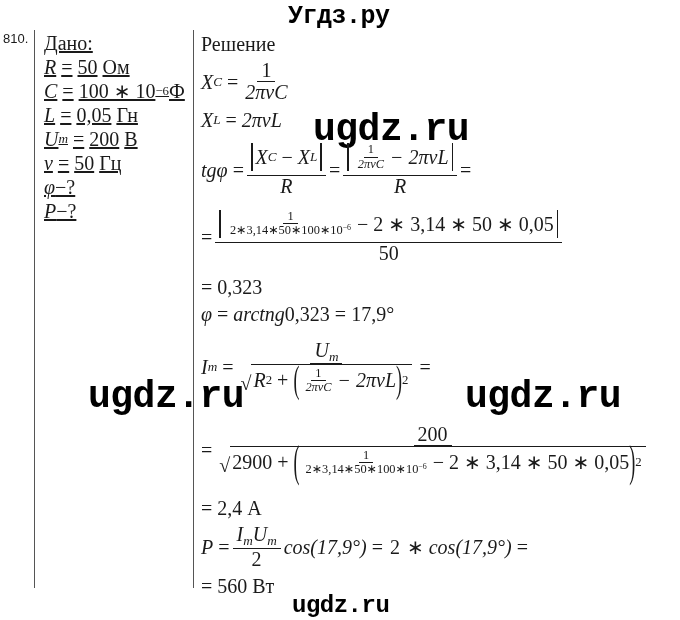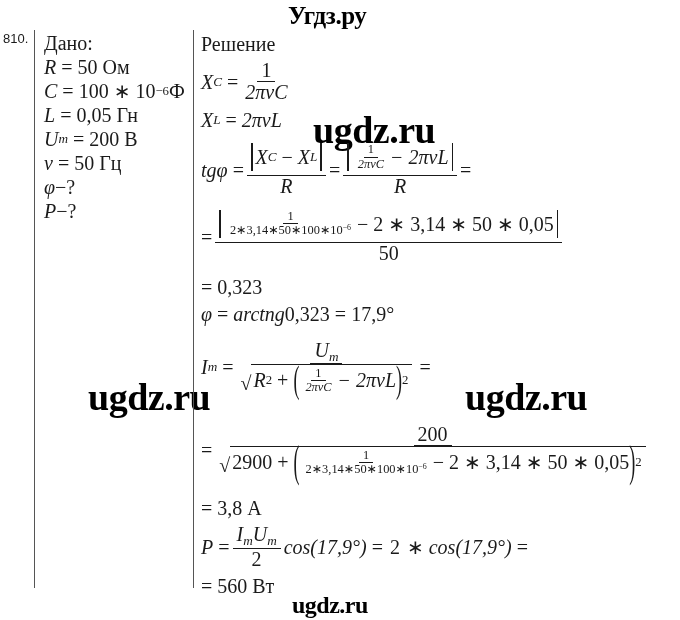--- a/index.html
+++ b/index.html
@@ -12,21 +12,21 @@
     height: 620px;
     position: relative;
     font-family: "Liberation Serif", serif;
     color: #1a1a1a;
     overflow: hidden;
   }
 
   
   .wm {
     position: absolute;
-    font-family: Liberation Serif, serif;
+    font-family: Liberation Mono, monospace;
     font-weight: bold;
     color: #000000;
     white-space: nowrap;
     letter-spacing: -0.5px;
     text-align: center;
   }
   #wm-top    { top: 2px;   left: 288px; font-size: 25px; }
   #wm-mid1   { top: 108px; left: 313px; font-size: 38px; }
   #wm-mid2   { top: 375px; left: 88px;  font-size: 38px; }
   #wm-mid3   { top: 375px; left: 465px; font-size: 38px; }
@@ -52,20 +52,21 @@
     font-family: "Liberation Sans", sans-serif;
     color: #1a1a1a;
   }
 
   
   #given-column {
     position: absolute;
     top: 31px;
     left: 44px;
     width: 145px;
+    text-decoration: underline;
   }
   #solution-column {
     position: absolute;
     top: 31px;
     left: 201px;
     width: 470px;
   }
 
   .line {
     display: flex;
@@ -430,21 +431,21 @@
               <span class="sup">2</span>
           </span>
         </span>
       </span>
     </span>
   </div>
 
   <div class="line" id="sol-38a">
     <span class="up">=</span>
       <span class="sp"></span>
-    <span class="up">3,8</span>
+    <span class="up">2,4</span>
       <span class="sp"></span>
     <span class="up">A</span>
   </div>
 
   <div class="line" id="sol-p">
     <span class="it">P</span>
       <span class="sp"></span>
     <span class="up">=</span>
     <span class="frac">
       <span class="num">

